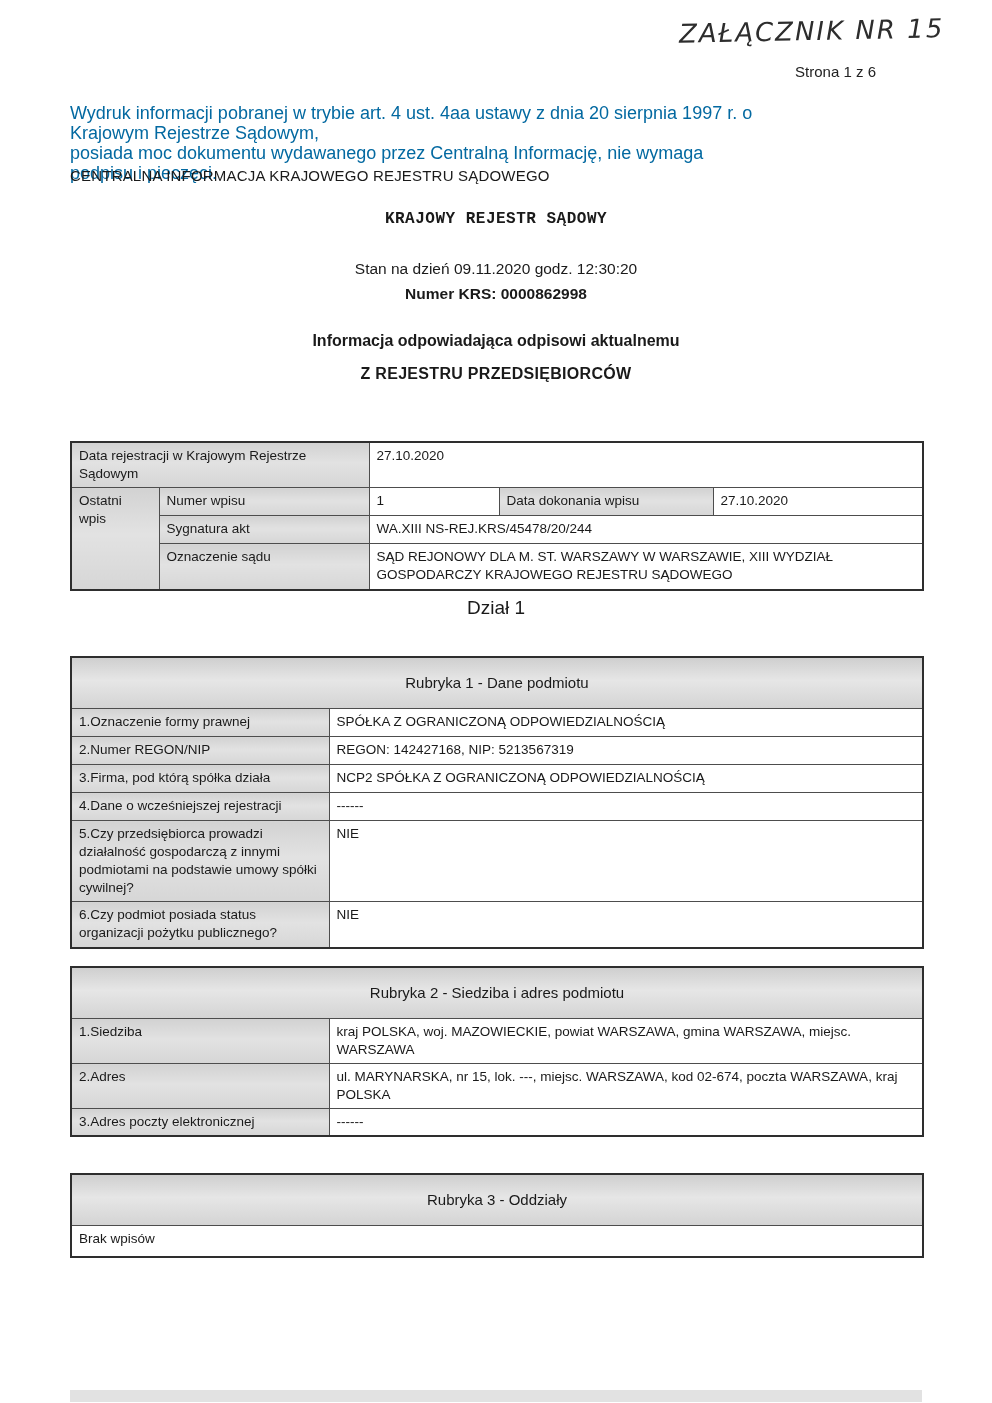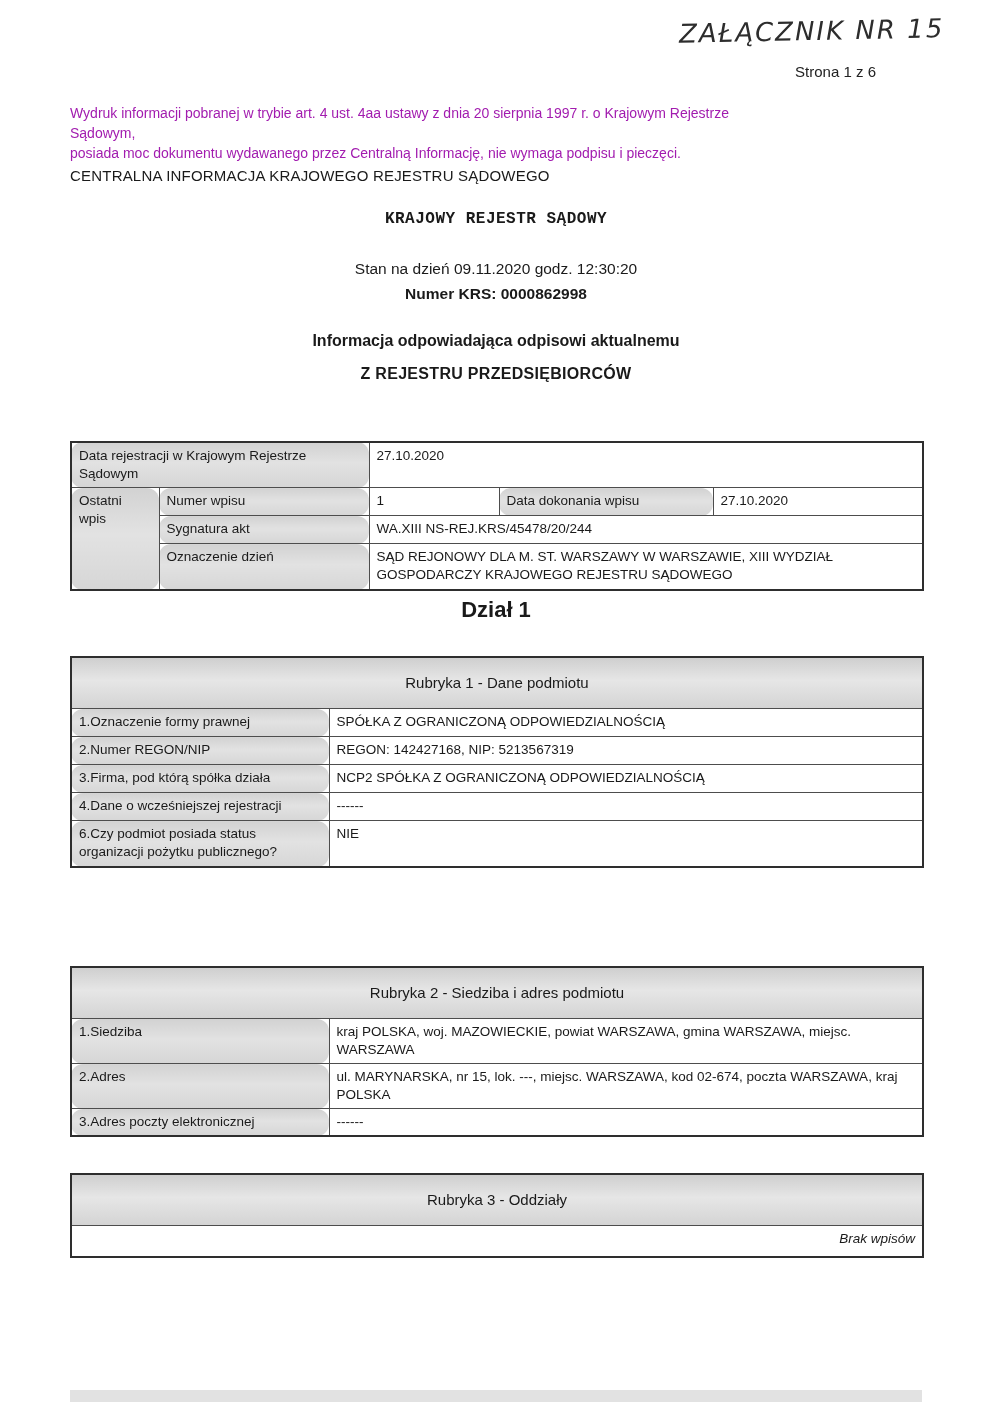--- a/index.html
+++ b/index.html
@@ -20,59 +20,58 @@
     font-family: "DejaVu Sans", sans-serif;
     font-style: italic;
     font-size: 26px;
     letter-spacing: 2px;
     color: #2d2d2d;
     transform: rotate(-1.2deg);
     white-space: nowrap;
   }
   .page-indicator { top: 63px; right: 116px; font-size: 15px; color: #222; }
 
-  .intro { left: 70px; top: 103px; width: 700px; font-size: 14px; line-height: 20px; color: #a21caf; }
+  .intro { left: 70px; top: 103px; width: 700px; font-size: 18px; line-height: 20px; color: #0369a1; }
   .issuer { left: 70px; top: 167px; font-size: 15px; letter-spacing: 0.2px; }
 
   .doc-title   { top: 210px; font-size: 16px; font-weight: bold; letter-spacing: 0.5px; font-family: Liberation Mono, monospace; }
   .as-of       { top: 260px; font-size: 15.5px; }
   .krs-number  { top: 285px; font-size: 15.5px; font-weight: bold; }
   .subtitle-1  { top: 332px; font-size: 16px; font-weight: bold; }
   .subtitle-2  { top: 365px; font-size: 16px; font-weight: bold; letter-spacing: 0.3px; }
-  .section-heading { top: 597px; font-size: 22px; font-weight: bold; }
+  .section-heading { top: 597px; font-size: 19px; }
 
   table.doc-table {
     border-collapse: collapse;
     table-layout: fixed;
     width: 852px;
     border: 2px solid #2e2e2e;
     background: #fff;
   }
   table.doc-table td {
     border: 1px solid #4d4d4d;
     font-size: 13.5px;
     line-height: 18px;
     padding: 4px 7px;
     vertical-align: top;
     overflow: hidden;
     word-wrap: break-word;
   }
   td.lbl {
     background: linear-gradient(180deg, #d2d2d2 0%, #e2e2e2 45%, #d6d6d6 100%);
-    border-radius: 12px;
   }
   tr.rub-header td {
     background: linear-gradient(180deg, #cfcfcf 0%, #e6e6e6 45%, #d4d4d4 100%);
     text-align: center;
     font-size: 15px;
     vertical-align: middle;
     height: 30px;
     padding: 16px;
   }
-  td.center-val { text-align: right; vertical-align: middle; font-style: italic; }
+  td.center-val { text-align: left; vertical-align: middle; }
 
   .t-registration { left: 70px; top: 441px; }
   .t-rubryka1     { left: 70px; top: 656px; }
   .t-rubryka2     { left: 70px; top: 966px; }
   .t-rubryka3     { left: 70px; top: 1173px; }
 
   .next-table-sliver {
     left: 70px; top: 1390px; width: 852px; height: 12px;
     background: #e2e2e2;
   }
@@ -116,21 +115,21 @@
       <td class="lbl">Numer wpisu</td>
       <td>1</td>
       <td class="lbl">Data dokonania wpisu</td>
       <td>27.10.2020</td>
     </tr>
     <tr style="height:28px">
       <td class="lbl">Sygnatura akt</td>
       <td colspan="3">WA.XIII NS-REJ.KRS/45478/20/244</td>
     </tr>
     <tr style="height:46px">
-      <td class="lbl">Oznaczenie dzień</td>
+      <td class="lbl">Oznaczenie sądu</td>
       <td colspan="3">SĄD REJONOWY DLA M. ST. WARSZAWY W WARSZAWIE, XIII WYDZIAŁ GOSPODARCZY KRAJOWEGO REJESTRU SĄDOWEGO</td>
     </tr>
   </tbody>
     </table>
 
   <div class="abs centered section-heading">Dział 1</div>
 
   <table class="doc-table abs t-rubryka1">
     <colgroup>
         <col style="width:258px">
@@ -149,20 +148,24 @@
       <td>REGON: 142427168, NIP: 5213567319</td>
     </tr>
     <tr style="height:28px">
       <td class="lbl">3.Firma, pod którą spółka działa</td>
       <td>NCP2 SPÓŁKA Z OGRANICZONĄ ODPOWIEDZIALNOŚCIĄ</td>
     </tr>
     <tr style="height:28px">
       <td class="lbl">4.Dane o wcześniejszej rejestracji</td>
       <td>------</td>
     </tr>
+    <tr style="height:66px">
+      <td class="lbl">5.Czy przedsiębiorca prowadzi działalność gospodarczą z innymi podmiotami na podstawie umowy spółki cywilnej?</td>
+      <td>NIE</td>
+    </tr>
     <tr style="height:46px">
       <td class="lbl">6.Czy podmiot posiada status organizacji pożytku publicznego?</td>
       <td>NIE</td>
     </tr>
   </tbody>
     </table>
 
   <table class="doc-table abs t-rubryka2">
     <colgroup>
         <col style="width:258px">

